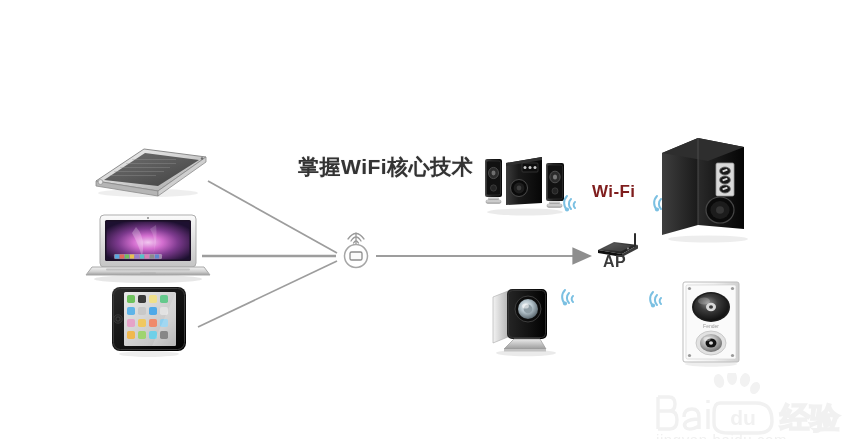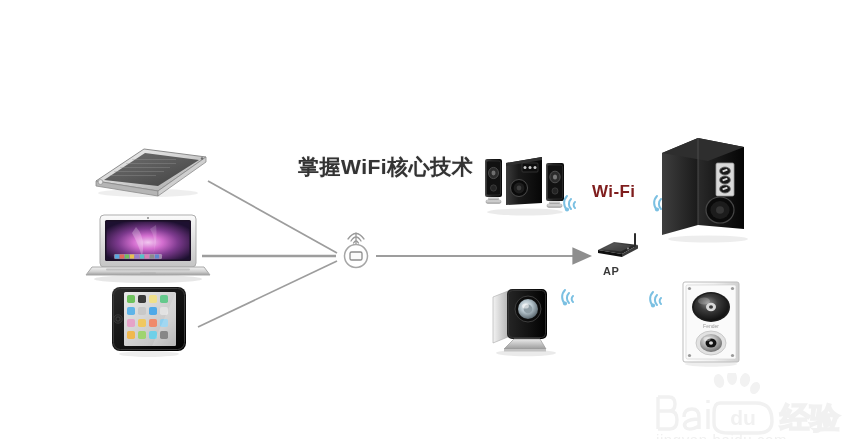--- a/index.html
+++ b/index.html
@@ -34,22 +34,22 @@
     left:592px; top:153px;
     font-size:17px;
     color:#7f1d1d;
     font-weight:600;
     letter-spacing:.4px;
     white-space:nowrap;
   }
 
   
   #ap-label {
-    left:603px; top:236px;
-    font-size:11px;
+    left:603px; top:224px;
+    font-size:16px;
     color:#3a3a3a;
     font-weight:700;
     letter-spacing:.5px;
     text-align:center;
   }
 
   
   #links { left:0; top:0; width:849px; height:439px; }
 
   

